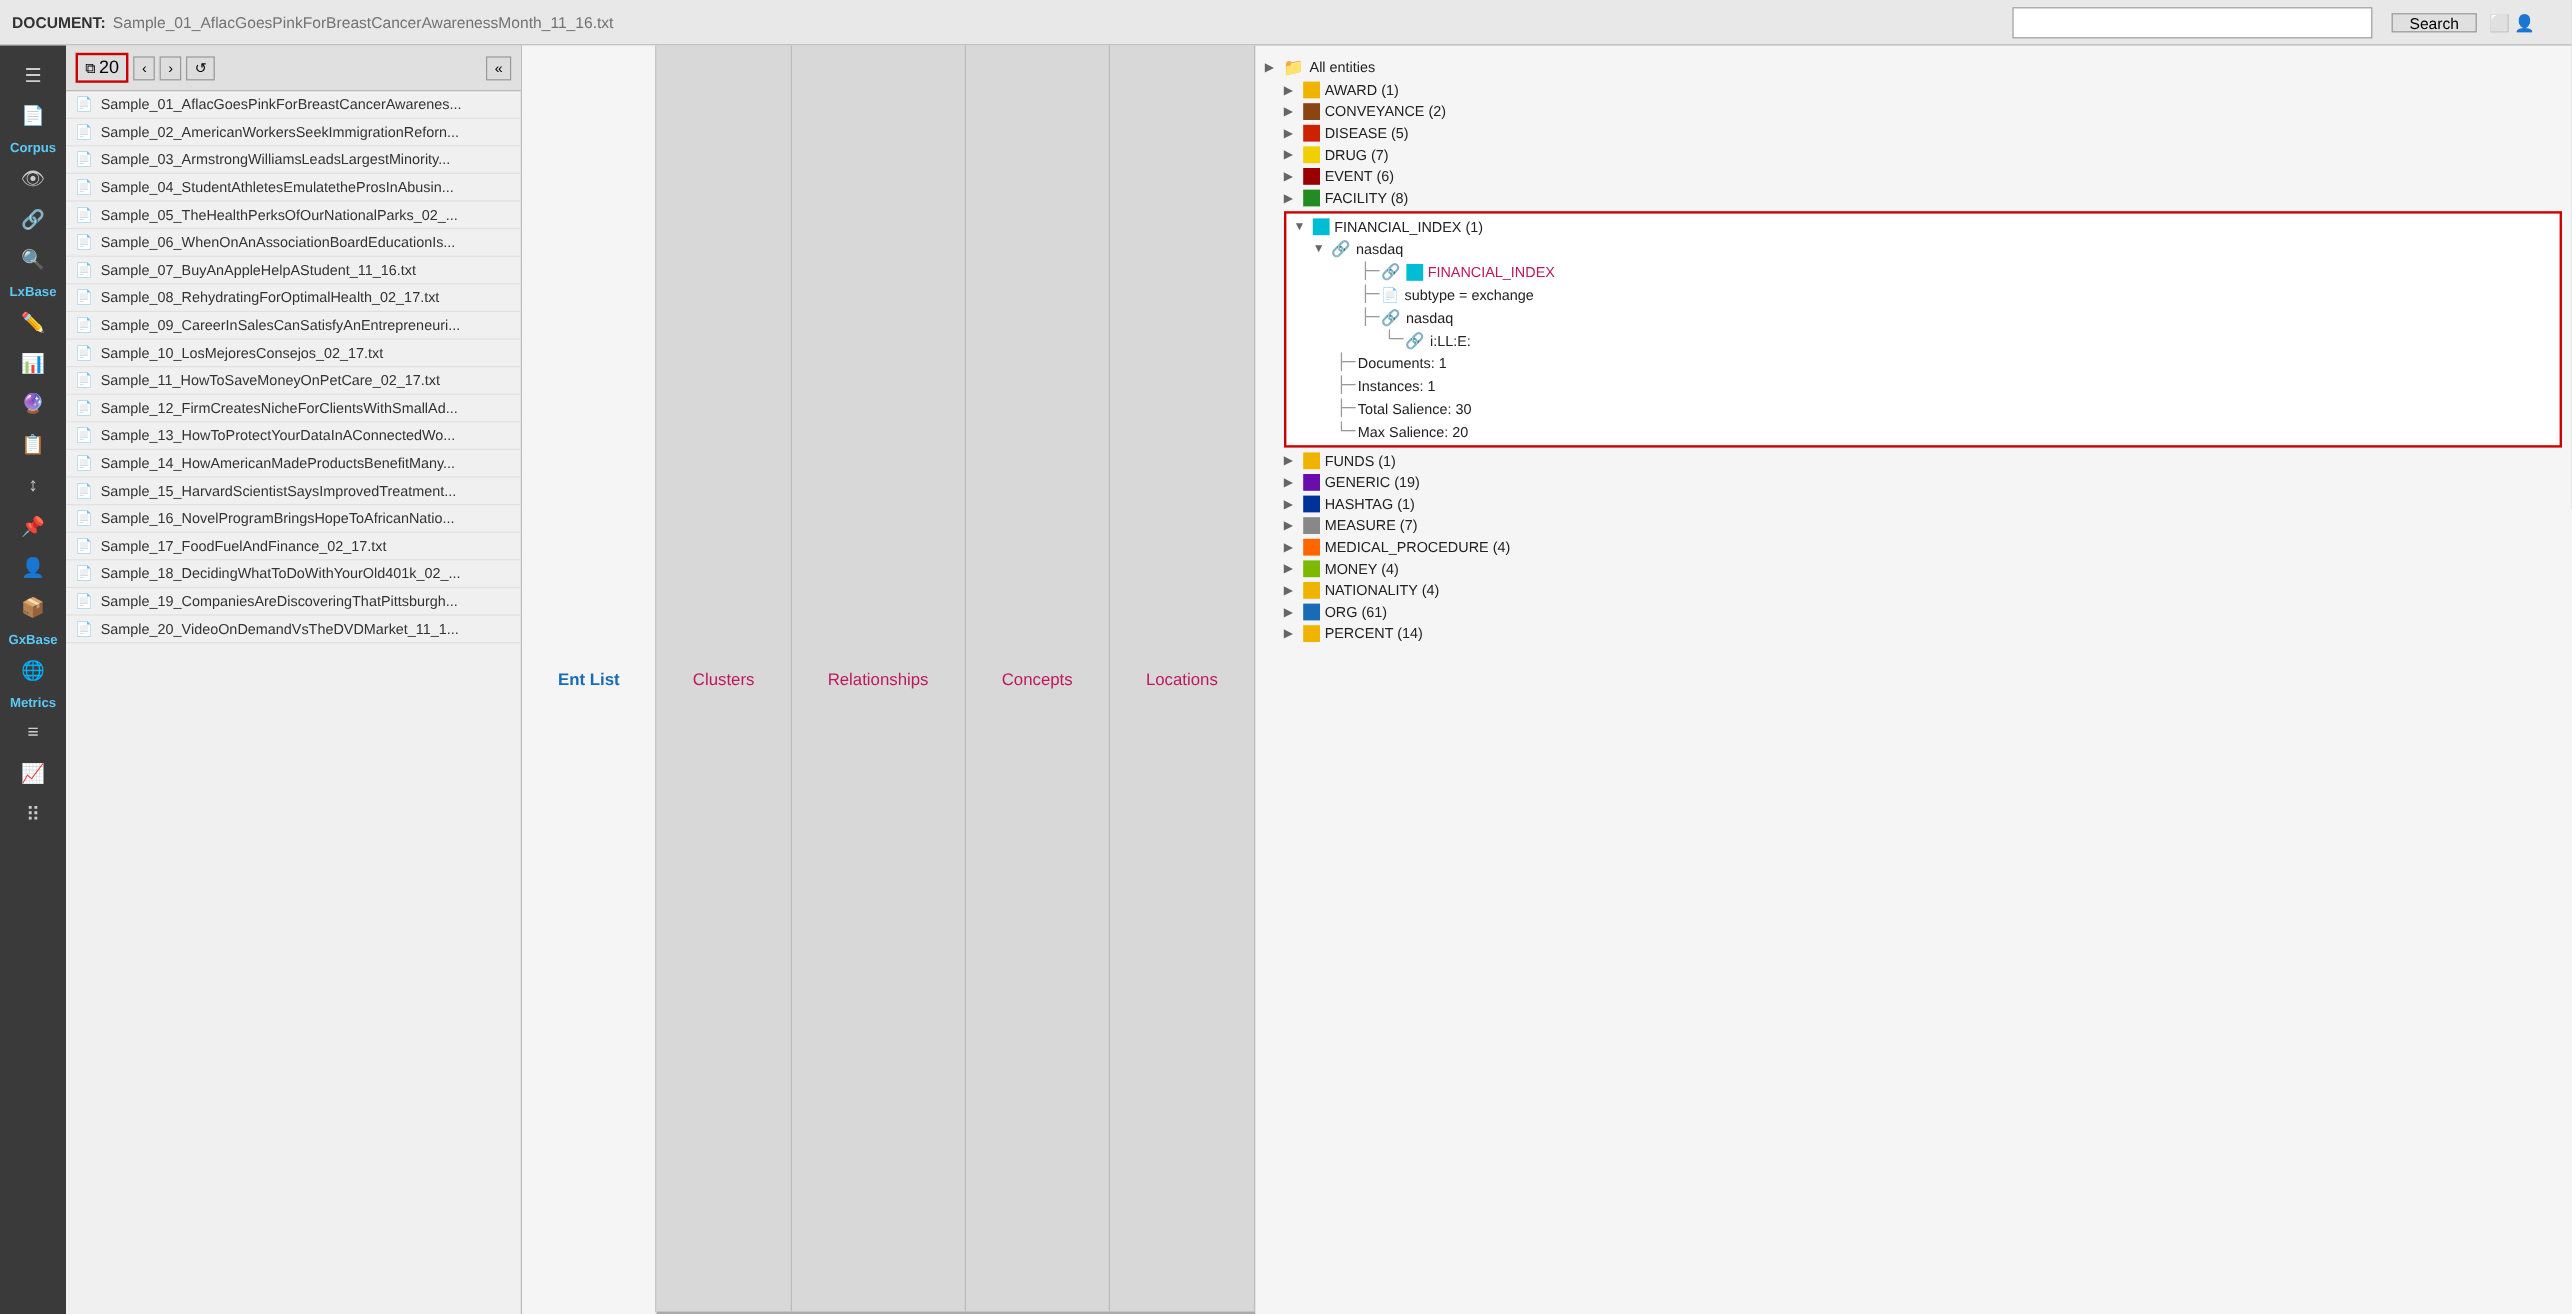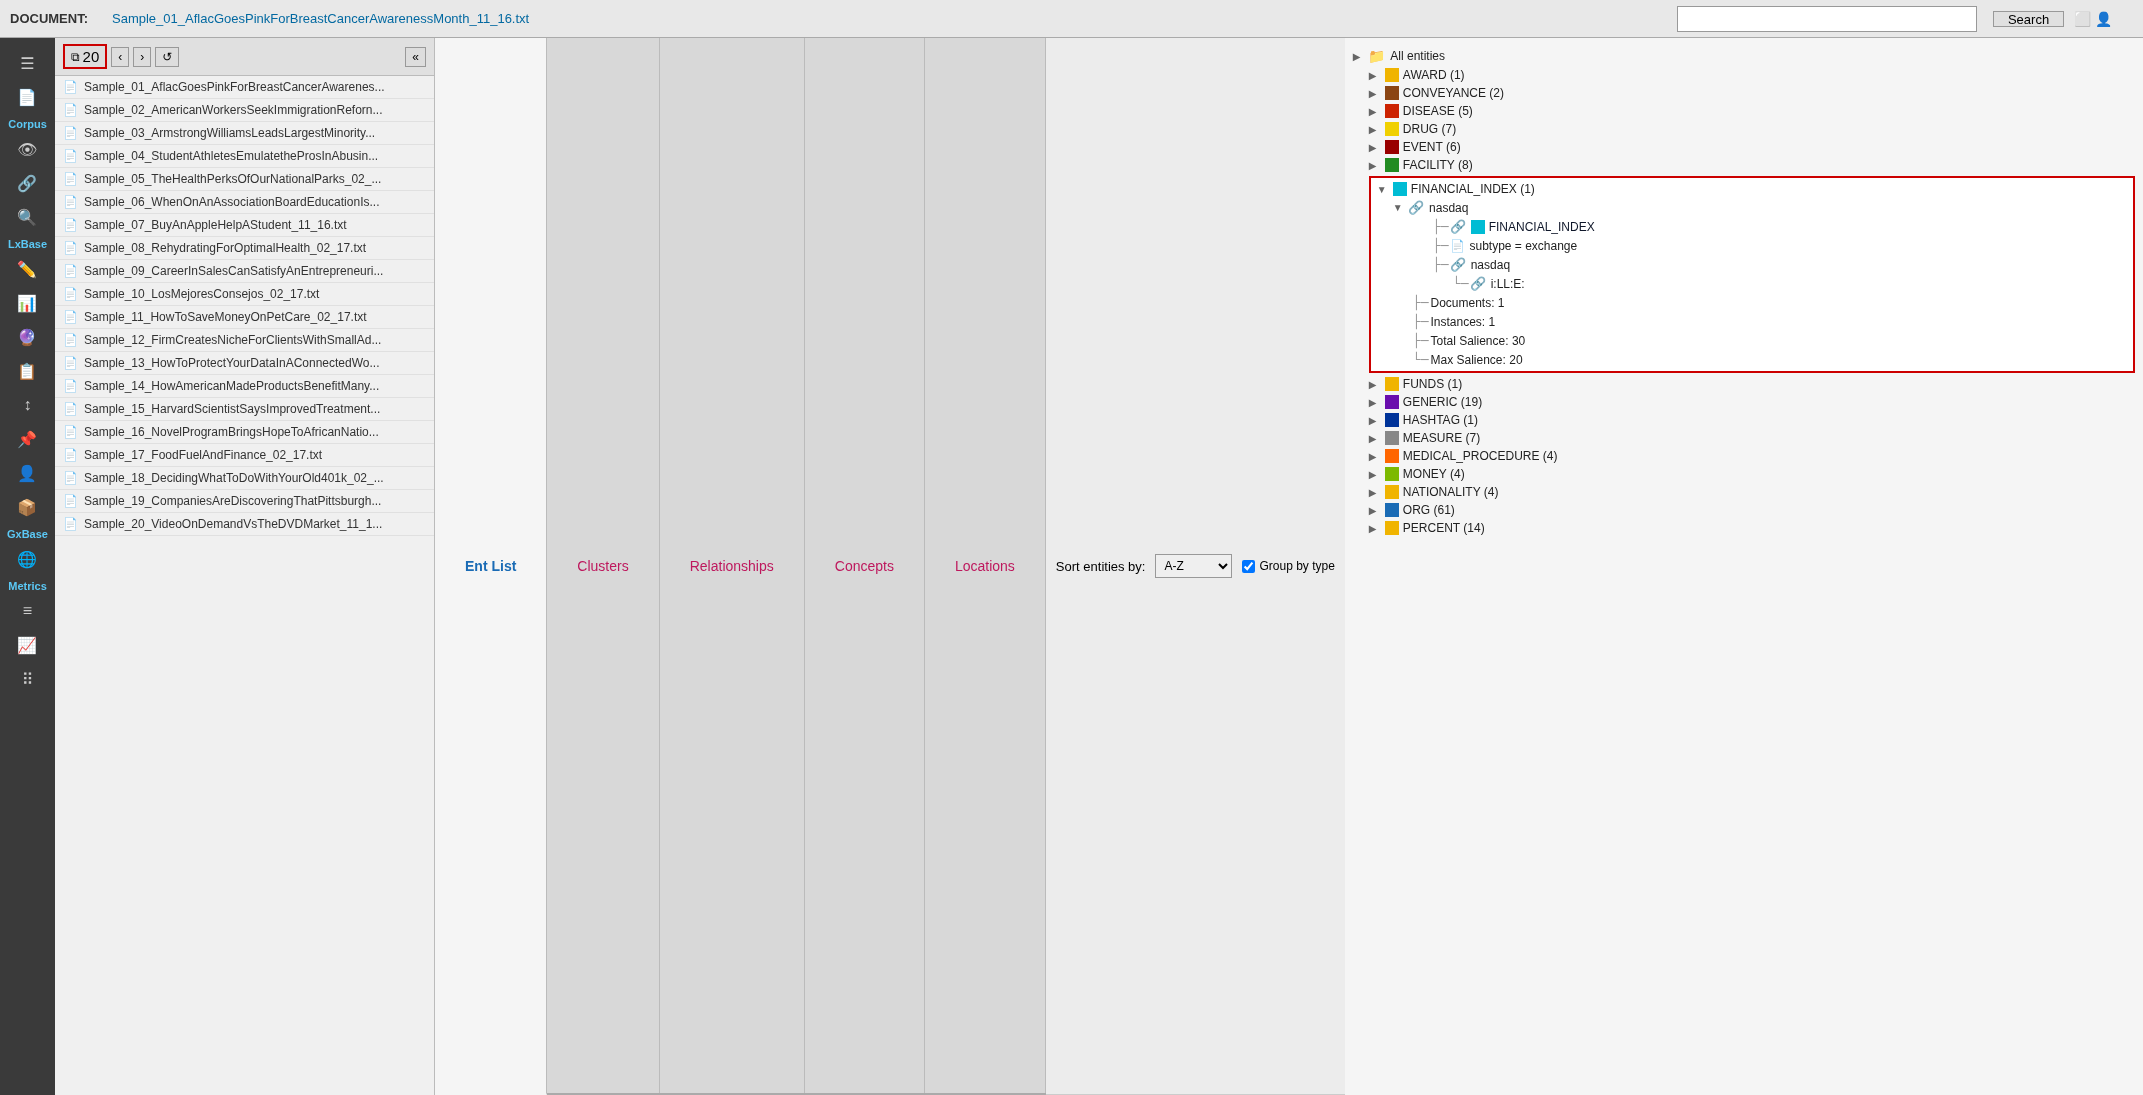--- a/index.html
+++ b/index.html
@@ -69,21 +69,21 @@
     #sort-select { height: 24px; border: 1px solid #999; font-size: 12px; padding: 0 4px; }
     .group-check { display: flex; align-items: center; gap: 4px; font-size: 12px; }
 
     
     #tree-area { flex: 1; overflow-y: auto; padding: 8px 4px; }
     .tree-node { display: flex; align-items: center; padding: 2px 4px; cursor: pointer; }
     .indent-1 { padding-left: 20px; }
     .indent-2 { padding-left: 40px; }
     .tree-arrow { font-size: 10px; color: #666; margin-right: 4px; width: 12px; }
     .tree-label { font-size: 12px; color: #222; }
-    .tree-label.blue { color: #0f172a; }
+    .tree-label.blue { color: #be185d; }
     .folder-icon { font-size: 14px; color: #c8a000; }
 
     
     .sq { width: 14px; height: 14px; display: inline-block; margin-right: 4px; flex-shrink: 0; }
     .sq-gold { background: #f0b400; }
     .sq-brown { background: #8b4513; }
     .sq-red { background: #cc2200; }
     .sq-yellow { background: #f0d000; }
     .sq-darkred { background: #990000; }
     .sq-green { background: #228b22; }
@@ -96,21 +96,21 @@
     .sq-blue { background: #1a6bb5; }
 
     
     .tree-connector { color: #999; margin-right: 2px; font-family: monospace; }
   </style>
 </head>
 <body>
 
 <div id="top-bar">
   <span style="font-weight:bold; color:#333; margin-right:6px;">DOCUMENT:</span>
-  <span style="color:#0369a1;margin-left:18px;">Sample_01_AflacGoesPinkForBreastCancerAwarenessMonth_11_16.txt</span>
+  <span style="color:#737373;">Sample_01_AflacGoesPinkForBreastCancerAwarenessMonth_11_16.txt</span>
   <div id="search-container">
     <input type="text" id="search-input" style="width: 300px; height: 26px; border: 1px solid rgb(153, 153, 153); padding: 0px 6px; font-size: 13px;">
     <button id="search-button" style="height:16px; padding:0 14px; background:#e0e0e0; border:1px solid #999; cursor:pointer; font-size:13px; margin-left:16px;">Search</button>
     <span style="font-size:14px; color:#888; margin-left:10px;">⬜</span>
     <span style="font-size:14px; color:#888; margin-left:4px;">👤</span>
   </div>
 </div>
 
 <div id="main">
 
@@ -237,33 +237,20 @@
   <div id="content-area">
 
     <div id="tab-bar">
       <div class="tab-item active">Ent List</div>
       <div class="tab-item">Clusters</div>
       <div class="tab-item">Relationships</div>
       <div class="tab-item">Concepts</div>
       <div class="tab-item">Locations</div>
     </div>
 
-    <div id="ent-toolbar">
-      <span>Sort entities by:</span>
-      <select id="sort-select" style="height:24px; border:1px solid #999; font-size:12px; padding:0 4px;">
-        <option>A-Z</option>
-        <option>Z-A</option>
-        <option>Count</option>
-        <option>Salience</option>
-      </select>
-      <div class="group-check">
-        <input type="checkbox" checked="" style="">
-        <span>Group by type</span>
-      </div>
-    </div>
 
     <div id="tree-area">
 
       <div class="tree-node">
         <span class="tree-arrow">▶</span>
         <span class="folder-icon">📁</span>
         <span class="tree-label" style="margin-left:4px;">All entities</span>
       </div>
 
       <div class="tree-node indent-1">

